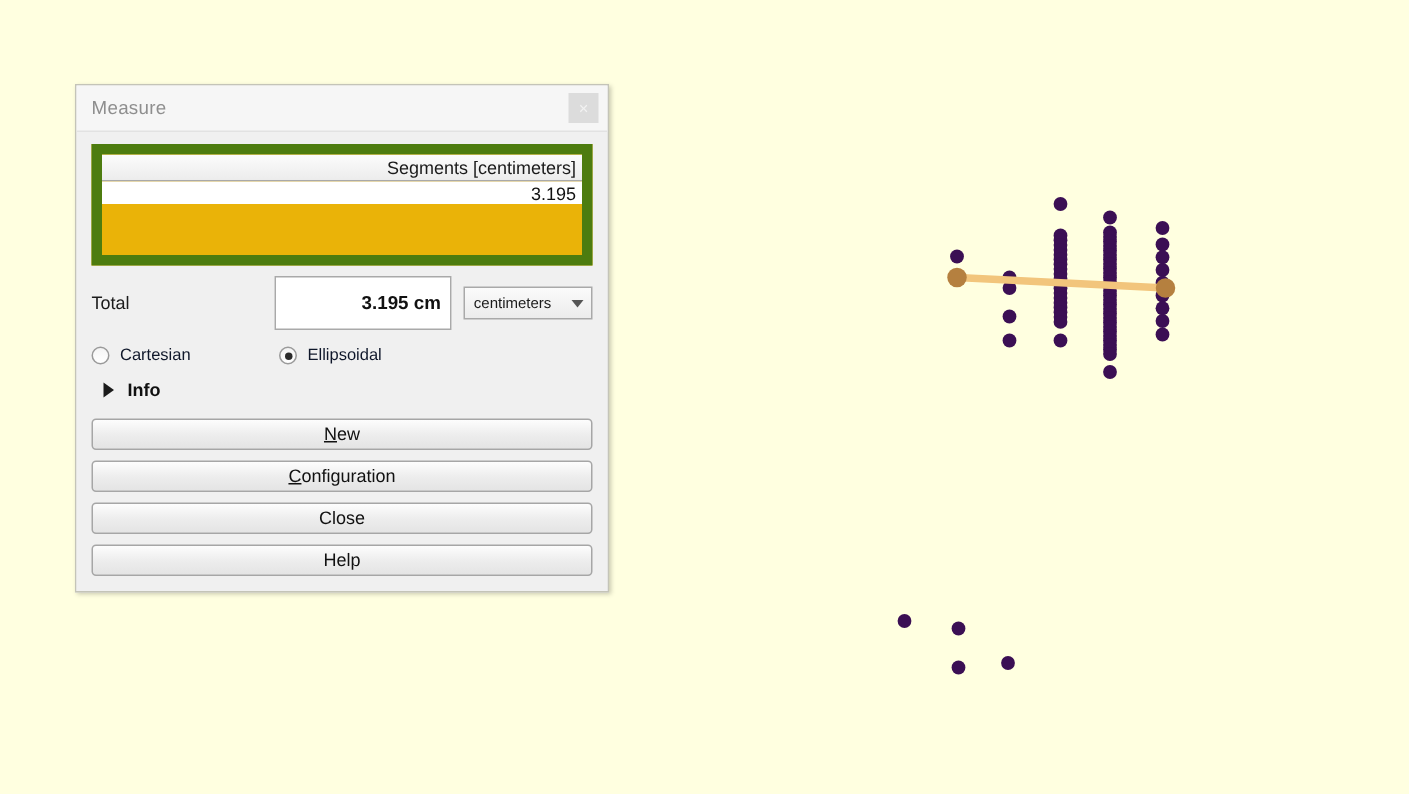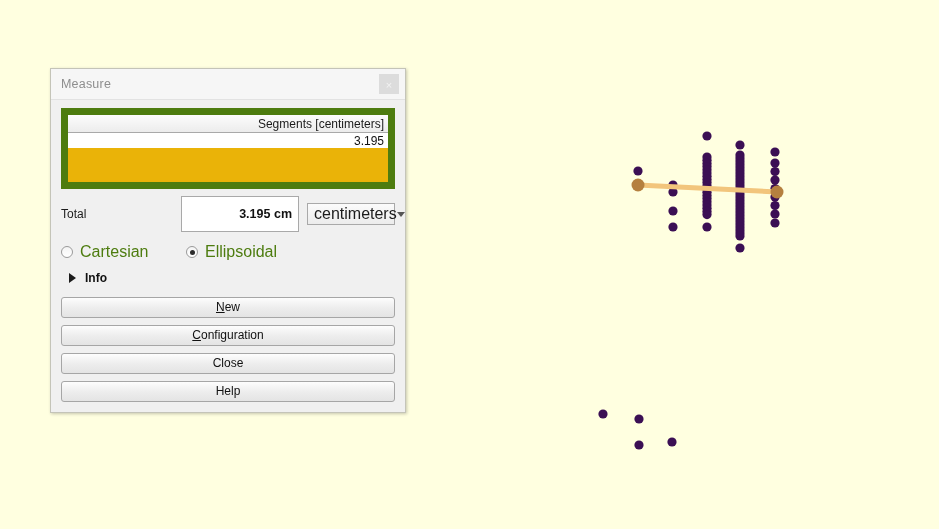--- a/index.html
+++ b/index.html
@@ -19,21 +19,21 @@
   #map-canvas {
     position: absolute;
     left: 0; top: 0;
     width: 939px; height: 529px;
   }
 
   
   #measure-dialog {
     position: absolute;
     left: 50px;
-    top: 68px;
+    top: 56px;
     width: 356px;
     background: #f0f0f0;
     border: 1px solid #c4c4b8;
     box-shadow: 1px 1px 3px rgba(0,0,0,0.22);
     box-sizing: border-box;
   }
   .titlebar {
     height: 31px;
     background: #f6f6f6;
     border-bottom: 1px solid #e2e2e2;
@@ -118,21 +118,21 @@
   .unit-select {
     margin-left: 8px;
     width: 88px;
     height: 22px;
     box-sizing: border-box;
     border: 1px solid #a9a9a9;
     background: linear-gradient(to bottom, #fbfbfb 0%, #ececec 100%);
     display: flex;
     align-items: center;
     padding: 0 5px 0 6px;
-    font-size: 16px;
+    font-size: 10px;
     color: #1b1b1b;
     cursor: default;
   }
   .unit-select .unit-text { flex: 1; }
   .caret-down {
     width: 0; height: 0;
     border-left: 4.5px solid transparent;
     border-right: 4.5px solid transparent;
     border-top: 5px solid #555;
   }
@@ -160,21 +160,21 @@
     flex: none;
   }
   .radio-circle.checked::after {
     content: "";
     position: absolute;
     left: 2.5px; top: 2.5px;
     width: 5px; height: 5px;
     border-radius: 50%;
     background: #2b2b2b;
   }
-  .radio-label { font-size: 16px; color: #4d7c0f; }
+  .radio-label { font-size: 11px; color: #0f172a; }
 
   
   .info-row {
     display: flex;
     align-items: center;
     margin-top: 10px;
     padding-left: 8px;
     cursor: default;
     text-align: right;
   }

